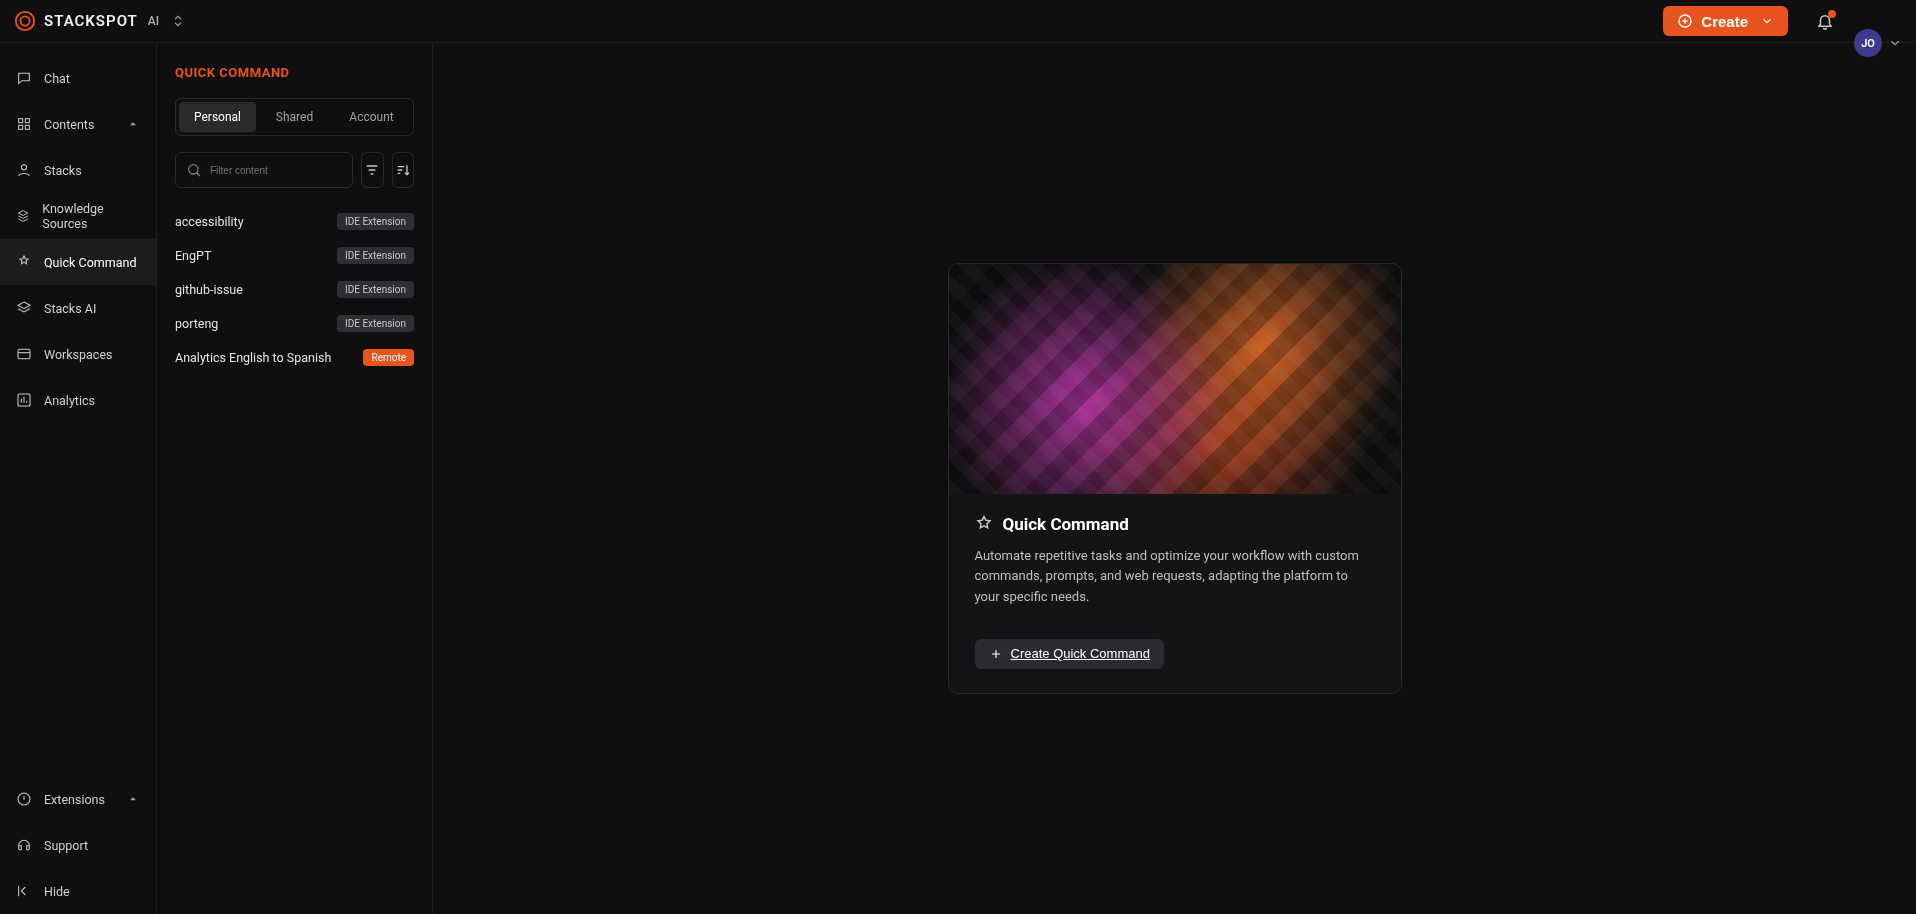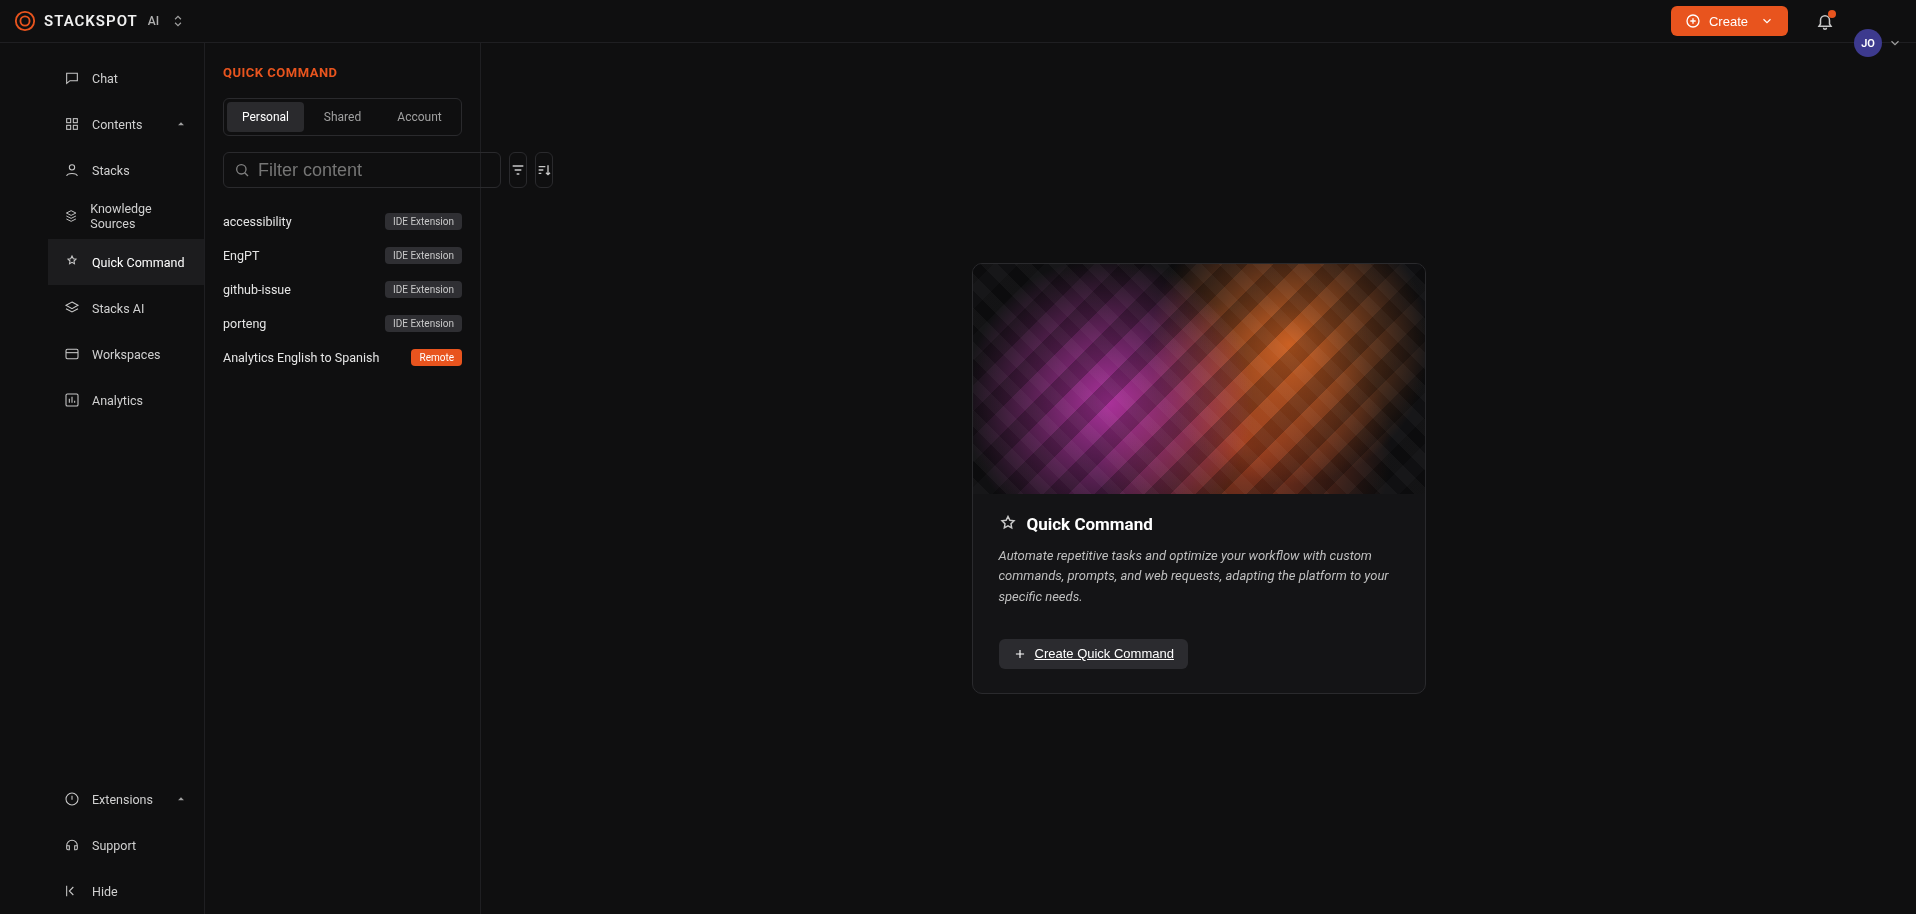--- a/index.html
+++ b/index.html
@@ -25,37 +25,37 @@
   .brand-caret { width: 14px; height: 14px; margin-left: 4px; }
   .topbar-spacer { flex: 1; }
   .btn-create {
     display: flex; align-items: center; gap: 8px;
     background: #e8541e;
     color: #fff;
     border: none;
     height: 30px;
     padding: 0 14px;
     border-radius: 6px;
-    font-size: 13px; font-weight: 400;
+    font-size: 15px; font-weight: 700;
     cursor: pointer;
   }
   .btn-create .chev { margin-left: 4px; }
   .bell-wrap { position: relative; margin: 0 20px 0 28px; cursor: pointer; }
   .badge-dot { position: absolute; top: -2px; right: -2px; width: 8px; height: 8px; background: #e8541e; border-radius: 50%; }
   .avatar {
     width: 28px; height: 28px; border-radius: 50%;
     background: #3d3a8e; color: #fff;
     display: flex; align-items: center; justify-content: center;
     font-size: 11px; font-weight: 600;
   }
   .avatar-caret { margin-left: 6px; }
   .avatar-wrap { display: flex; align-items: center; cursor: pointer; margin-top: 44px; }
 
   
-  .app { display: flex; height: calc(100% - 43px); padding-left: 48px; }
+  .app { display: flex; height: calc(100% - 43px); }
 
   
   .sidebar {
     width: 157px;
     border-right: 1px solid #1f1f22;
     display: flex; flex-direction: column;
     padding-top: 12px;
   }
   .nav-item {
     display: flex; align-items: center; gap: 12px;
@@ -103,21 +103,21 @@
   .search-box {
     flex: 1;
     display: flex; align-items: center; gap: 8px;
     border: 1px solid #2a2a2d;
     border-radius: 6px;
     height: 36px;
     padding: 0 10px;
   }
   .search-box input {
     flex: 1; background: transparent; border: none; outline: none;
-    color: #bef264; font-size: 18px;
+    color: #bef264; font-size: 10px;
   }
   .icon-btn {
     width: 40px; height: 36px;
     border: 1px solid #2a2a2d;
     border-radius: 6px;
     display: flex; align-items: center; justify-content: center;
     cursor: pointer;
     background: transparent;
   }
 
@@ -162,21 +162,21 @@
   .card-hero::after {
     content: "";
     position: absolute; inset: 0;
     background-image:
       repeating-linear-gradient(45deg, rgba(255,255,255,0.03) 0 12px, transparent 12px 24px),
       repeating-linear-gradient(-45deg, rgba(0,0,0,0.25) 0 18px, transparent 18px 36px);
   }
   .card-body { padding: 20px 26px 24px; }
   .card-title-row { display: flex; align-items: center; gap: 10px; margin-bottom: 12px; }
   .card-title { font-size: 17px; font-weight: 700; color: #fff; }
-  .card-desc { font-size: 13px; line-height: 1.55; color: #bfbfbf; margin-bottom: 32px; font-style: italic; }
+  .card-desc { font-size: 13px; line-height: 1.55; color: #bfbfbf; margin-bottom: 32px; }
   .card-cta {
     display: inline-flex; align-items: center; gap: 8px;
     background: #2b2b2f;
     border: none;
     color: #fff;
     font-size: 13px; font-weight: 500;
     height: 30px; padding: 0 14px;
     border-radius: 6px;
     cursor: pointer;
     text-decoration: underline;

